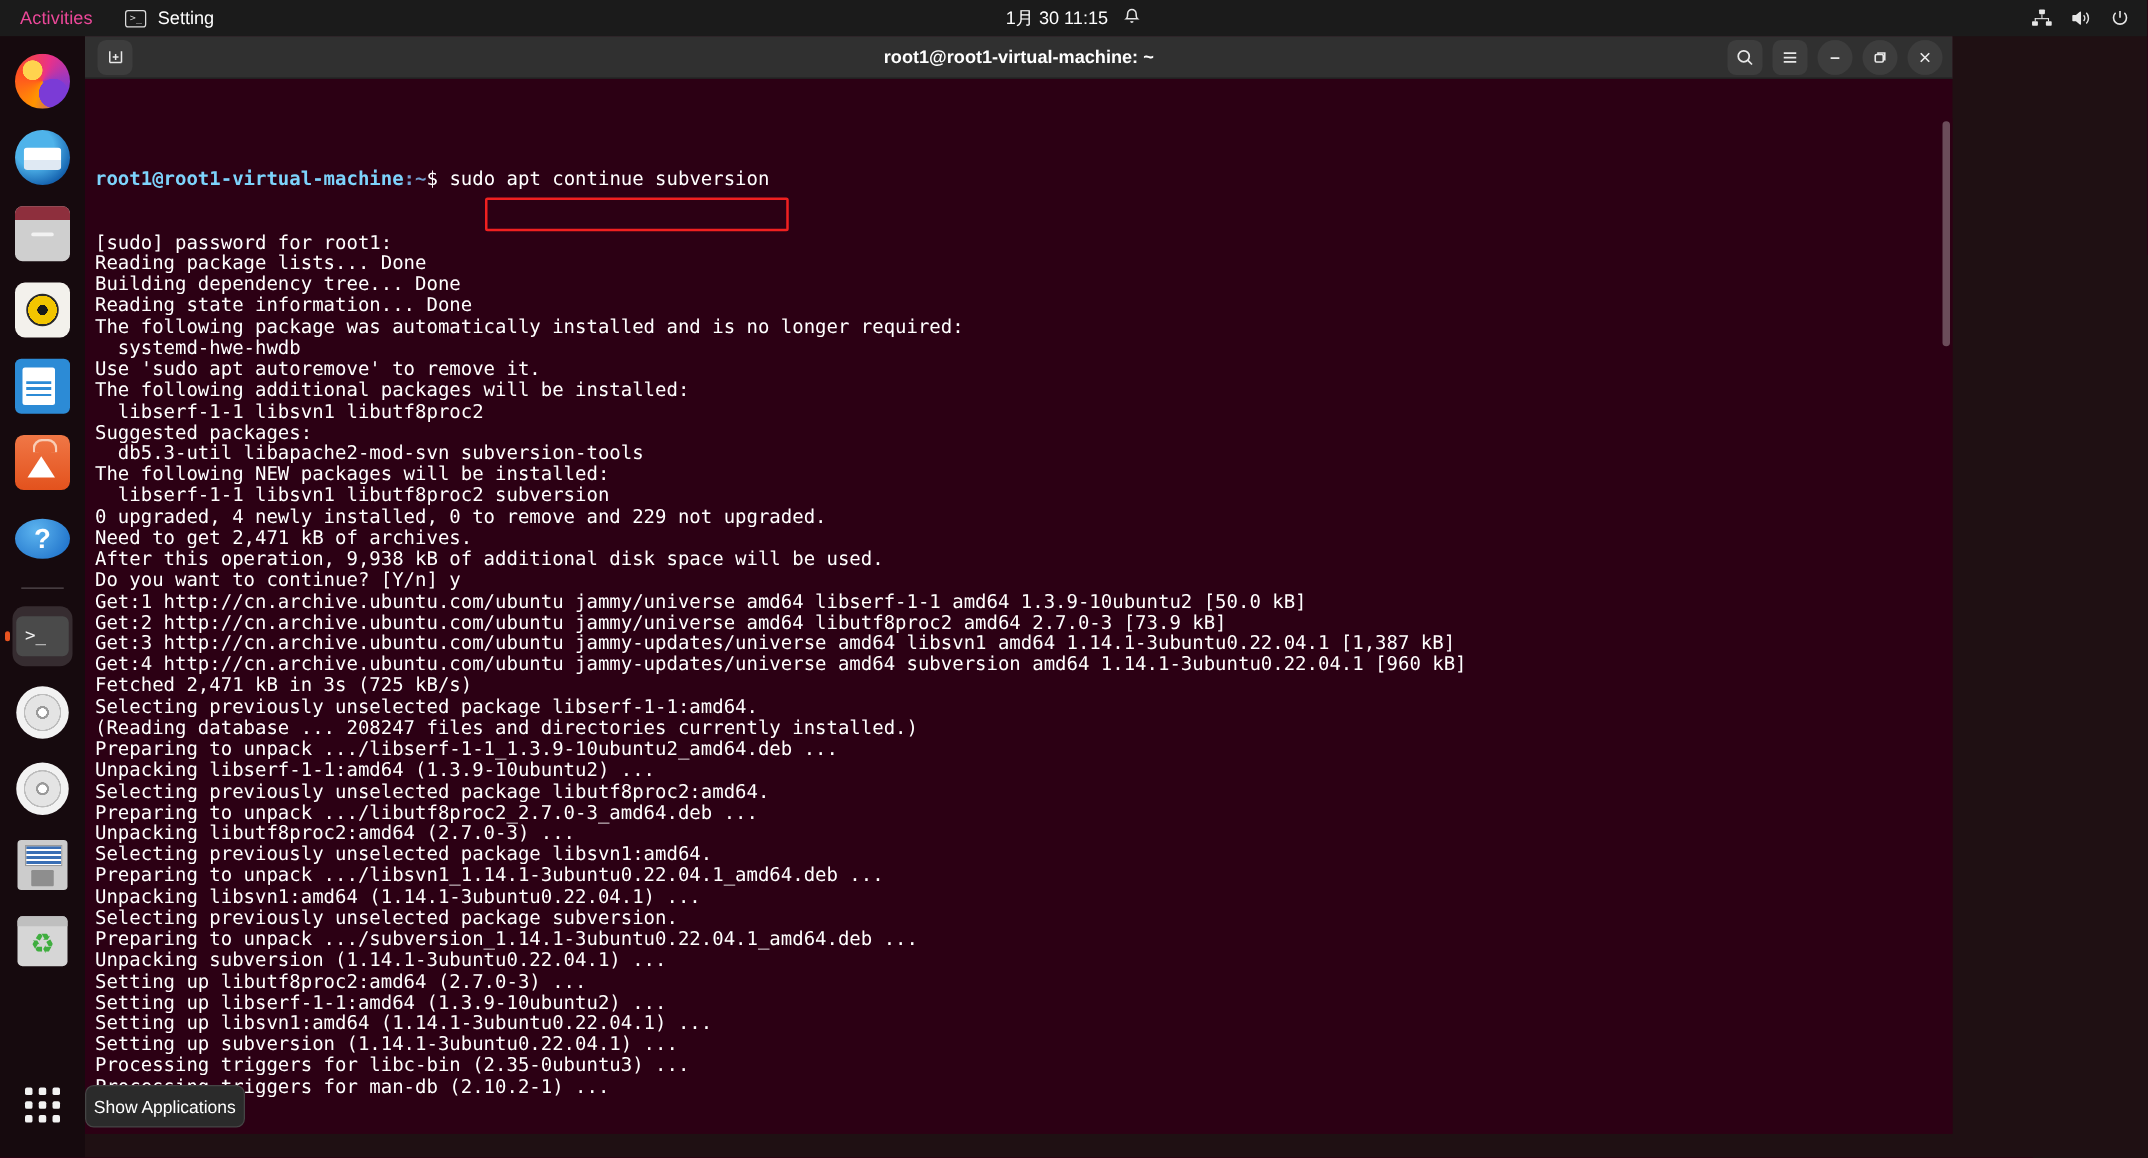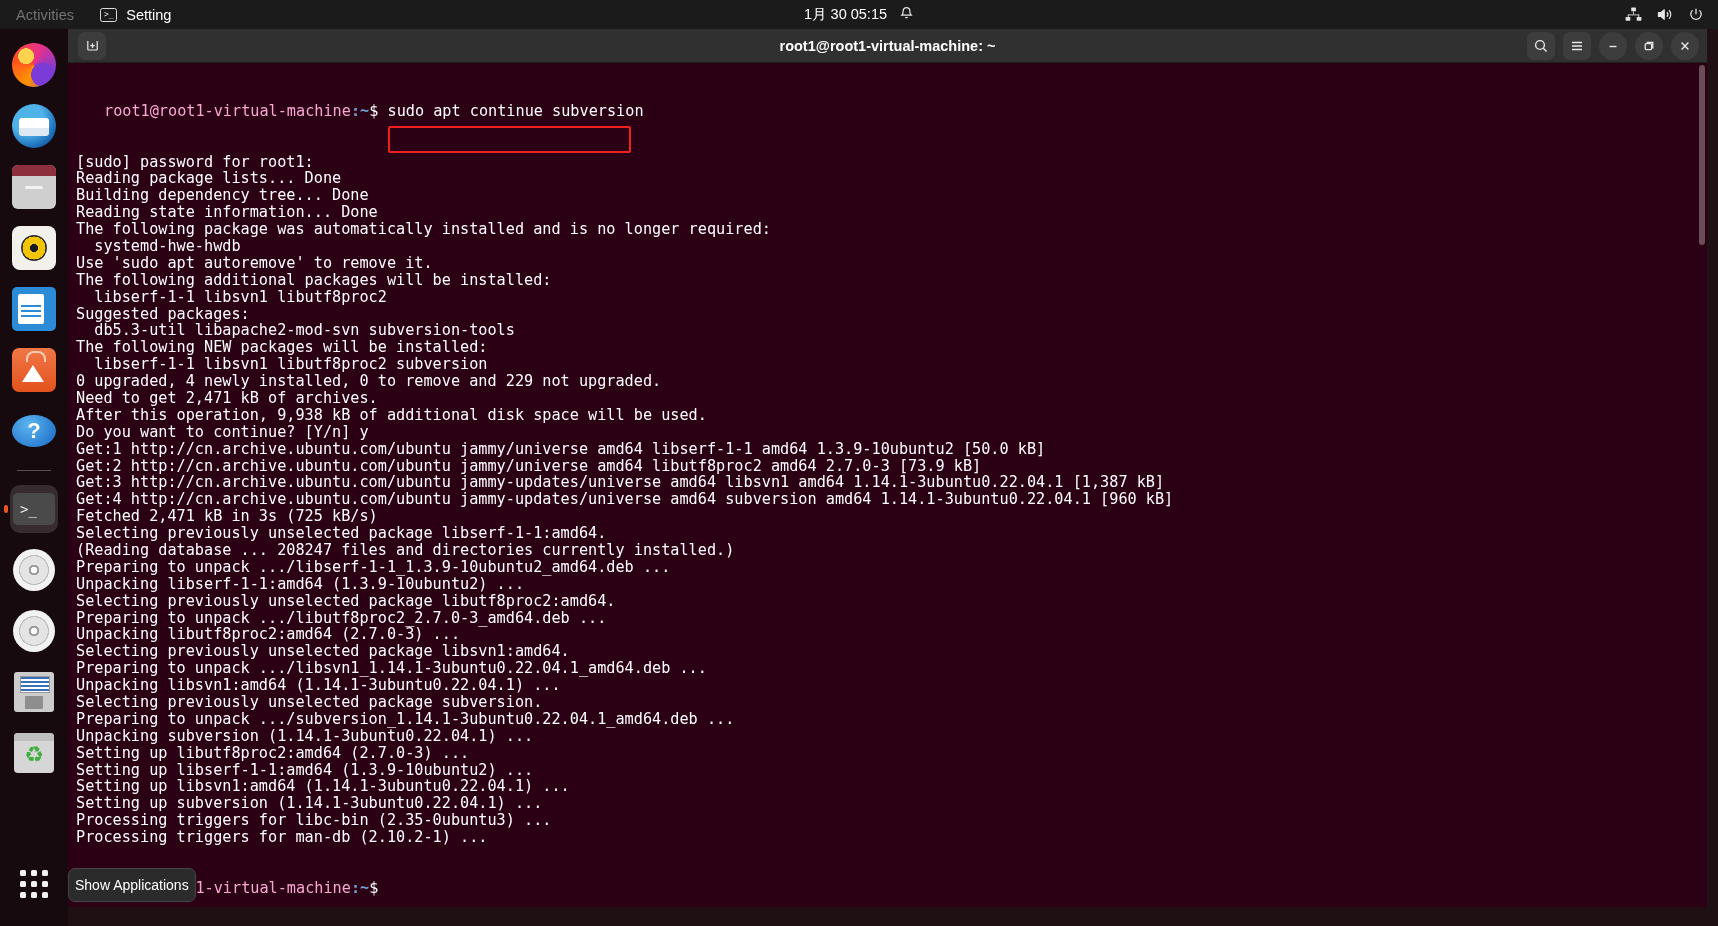--- a/index.html
+++ b/index.html
@@ -11,21 +11,21 @@
   #screen { position: relative; width: 1718px; height: 926px; background: #1f1013; overflow: hidden; }
 
   
   #topbar {
     position: absolute; top: 0; left: 0; width: 1718px; height: 29px;
     background: #1b1b1b; color: #ffffff;
     display: flex; align-items: center;
     font-size: 14.5px;
   }
   .tb-left { display: flex; align-items: center; gap: 26px; padding-left: 16px; }
-  .tb-activities { color: #737373; font-size: 14.5px; letter-spacing: .1px; }
+  .tb-activities { color: #ec4899; font-size: 14.5px; letter-spacing: .1px; }
   .tb-app { display: flex; align-items: center; gap: 9px; }
   .tb-appicon { width: 17px; height: 14px; border: 1.6px solid #dcdcdc; border-radius: 2.5px;
     display: flex; align-items: center; justify-content: center; }
   .tb-appicon span { font-family: "DejaVu Sans Mono", monospace; font-size: 8px; color: #dcdcdc; line-height: 1;}
   .tb-center {
     position: absolute; left: 0; right: 0; margin: 0 auto; width: 260px;
     display: flex; align-items: center; justify-content: center; gap: 12px;
   }
   .tb-clock { font-size: 14.5px; color: #fff; }
   .tb-right { position: absolute; right: 14px; display: flex; align-items: center; gap: 14px; }
@@ -89,22 +89,22 @@
   .ic-floppy::before { content:""; position:absolute; left:6px; top:4px; width:28px; height:15px; background:#ffffff;
       background-image: repeating-linear-gradient(#3a6fb5 0 2px, #ffffff 2px 4px); border:1px solid #9a9a9a; }
   .ic-floppy::after { content:""; position:absolute; left:11px; top:24px; width:18px; height:13px; background:#8e8e8e; border-radius:1px; }
   .ic-trash { width:40px; height:40px; background:#d6d6d6; border-radius:4px; position:relative; }
   .ic-trash::before { content:""; position:absolute; left:0; top:0; width:100%; height:8px; background:#bfbfbf; border-radius:4px 4px 0 0; }
   .ic-trash::after { content:"♻"; position:absolute; left:0; right:0; top:11px; text-align:center;
       font-size:22px; color:#3fae3f; line-height:1; }
 
   
   #window {
-    position: absolute; left: 68px; top: 29px; width: 1639px; height: 878px;
-    background: #2c0014; display: flex; flex-direction: column;
+    position: absolute; left: 68px; top: 29px; width: 1494px; height: 878px;
+    background: #2c0014; display: flex; flex-direction: column; gap: 32px;
   }
   #titlebar {
     height: 34px; background: #303030; display: flex; align-items: center;
     position: relative; padding: 0 8px 0 10px; border-bottom: 1px solid #1f1f1f;
   }
   .tbar-btn { width: 28px; height: 28px; border-radius: 7px; display:flex; align-items:center; justify-content:center;
      color: #e8e8e8; }
   .tbar-btn.sq { background: #3d3d3d; }
   .tbar-btn.rd { background: #3d3d3d; border-radius: 50%; }
   #win-title {
@@ -117,21 +117,21 @@
   #termbody {
     flex: 1; background: #2c0014; position: relative; overflow: hidden;
     padding: 6px 0 0 8px;
   }
   #termtext {
     font-family: "DejaVu Sans Mono", monospace;
     font-size: 15.2px; line-height: 16.9px; color: #ffffff;
     white-space: pre; letter-spacing: 0px;
   }
   .line { height: 16.9px; }
-  .prompt-user { color: #f9a8d4; font-weight: normal; margin-left: 28px; }
+  .prompt-user { color: #7dd3fc; font-weight: bold; }
   .prompt-path { color: #729fcf; font-weight: bold; }
   .prompt-dollar { color: #ffffff; }
   #cmd-highlight {
     position: absolute; left: 320px; top: 63px; width: 243px; height: 27px;
     border: 2px solid #f02020; border-radius: 2px; pointer-events: none;
   }
   #scrollbar {
     position: absolute; right: 2px; top: 2px; width: 6px; height: 180px;
     background: rgba(255,255,255,0.30); border-radius: 3px;
   }
@@ -152,21 +152,21 @@
     <div class="tb-left">
       <div class="tb-activities">Activities</div>
       <div class="tb-app">
         <span class="tb-appicon">
             <span>&gt;_</span>
           </span>
         <span>Setting</span>
       </div>
     </div>
     <div class="tb-center">
-      <span class="tb-clock">1月 30  05:15</span>
+      <span class="tb-clock">1月 30  11:15</span>
       <span>
         <svg width="15" height="16" viewBox="0 0 16 16" fill="none" stroke="#e6e6e6" stroke-width="1.3">
           <path d="M8 2.2a3.6 3.6 0 0 0-3.6 3.6c0 3.4-1.2 4.4-1.2 4.4h9.6s-1.2-1-1.2-4.4A3.6 3.6 0 0 0 8 2.2z"></path>
           <path d="M6.9 12.4a1.3 1.3 0 0 0 2.2 0"></path>
         </svg>
       </span>
     </div>
     <div class="tb-right">
       <span>
         <svg width="17" height="15" viewBox="0 0 18 16" fill="#e6e6e6">

